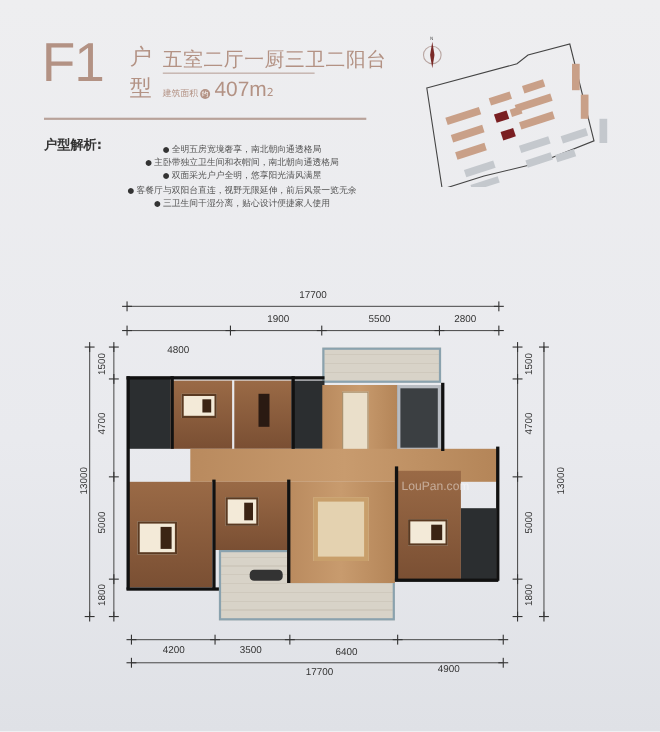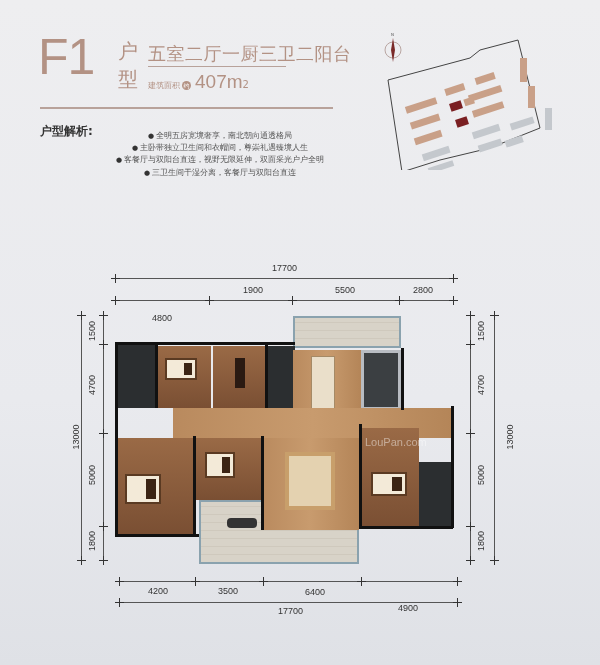--- a/index.html
+++ b/index.html
@@ -38,23 +38,24 @@
   <span style="font-size:8px;">建筑面积</span>
   <span style="display:inline-block;width:9px;height:9px;border-radius:50%;background:#b39284;color:#fff;font-size:6px;line-height:9px;text-align:center;margin:0 4px 0 2px;">约</span>
   <span style="font-family:'Liberation Sans',sans-serif;font-size:19px;">407m</span>
   <sup style="font-size:10px;">2</sup>
 </div>
 <div class="abs" style="left:40px;top:107px;width:293px;height:2px;background:#b8a29a;"></div>
 
 <div class="abs" style="left:40px;top:123px;font-size:12px;font-weight:bold;color:#333;">户型解析:</div>
 <ul class="abs ul" style="left:104px;top:118px;margin:12px;padding:0;text-align:center;">
   <li>全明五房宽境奢享，南北朝向通透格局</li>
-  <li>主卧带独立卫生间和衣帽间，尊崇礼遇臻境人生</li>
-  <li>客餐厅与双阳台直连，视野无限延伸，双面采光户户全明</li>
-  <li>三卫生间干湿分离，客餐厅与双阳台直连</li>
+  <li>主卧带独立卫生间和衣帽间，南北朝向通透格局</li>
+  <li>双面采光户户全明，悠享阳光清风满屋</li>
+  <li>客餐厅与双阳台直连，视野无限延伸，前后风景一览无余</li>
+  <li>三卫生间干湿分离，贴心设计便捷家人使用</li>
 </ul>
 
 <div class="abs" style="left:370px;top:30px;width:200px;height:140px;">
   <svg width="200" height="140" viewBox="0 0 200 140">
     <g>
       <circle cx="23" cy="20" r="8" fill="none" stroke="#b9a6a2" stroke-width="1"></circle>
       <polygon points="23,8 25,20 23,32 21,20" fill="#7a2a28"></polygon>
       <text x="21" y="6" font-size="4" fill="#555" font-family="DejaVu Sans">N</text>
     </g>
     <polygon points="18,50 100,28 110,20 148,10 170,98 120,118 70,130 32,142" fill="none" stroke="#444" stroke-width="1"></polygon>

